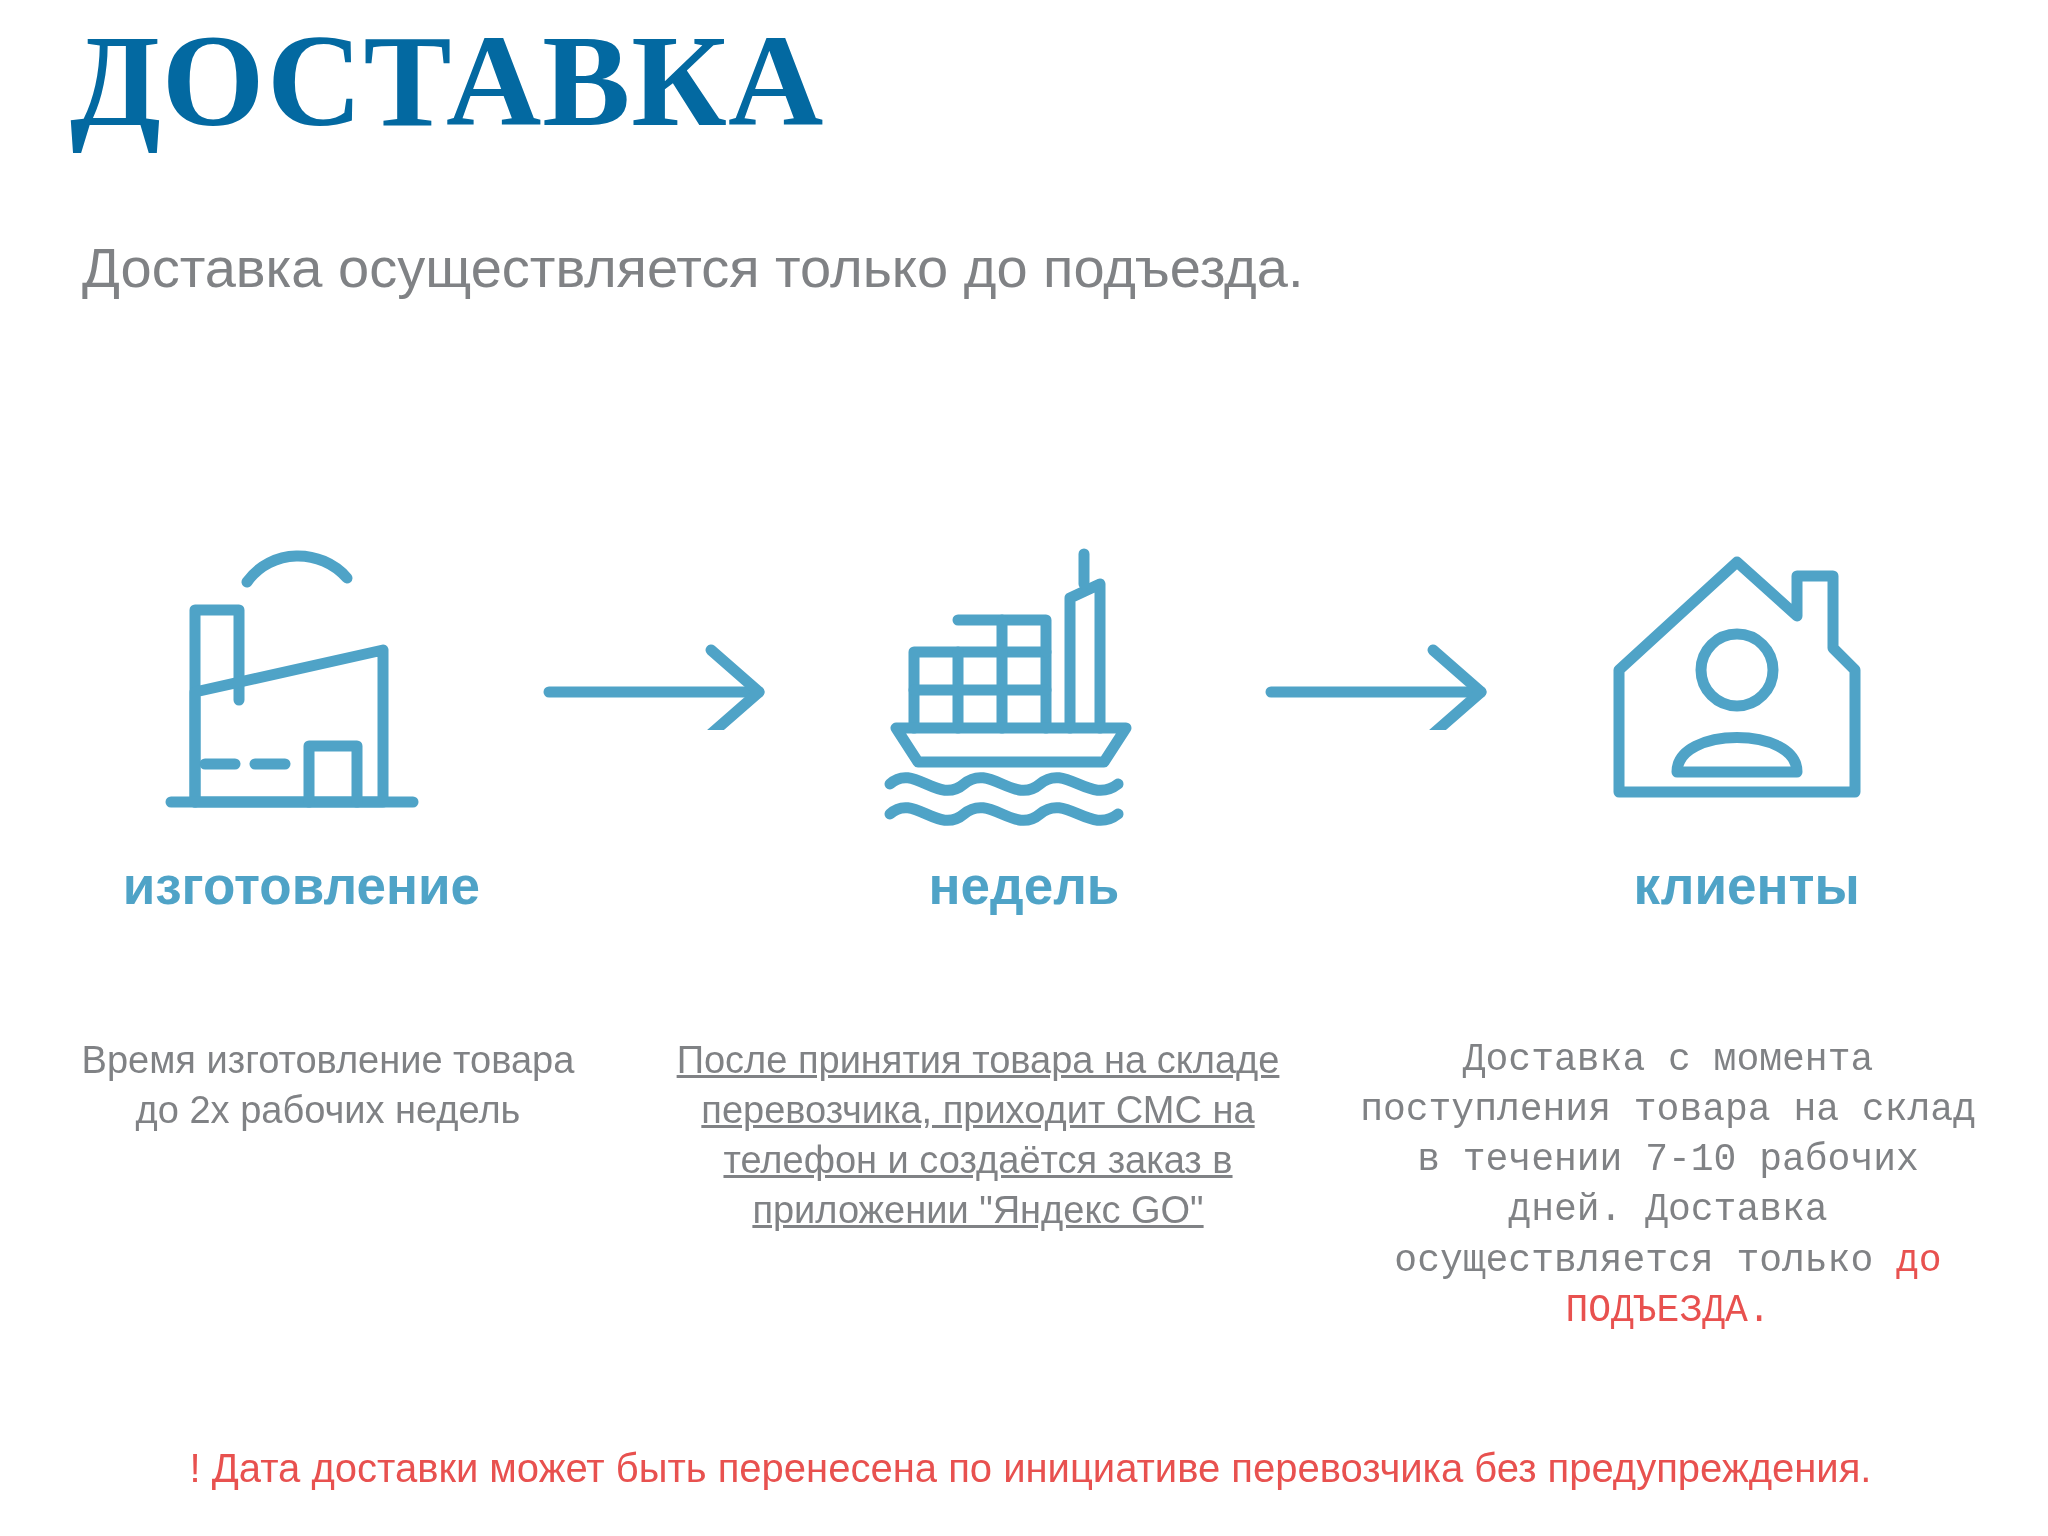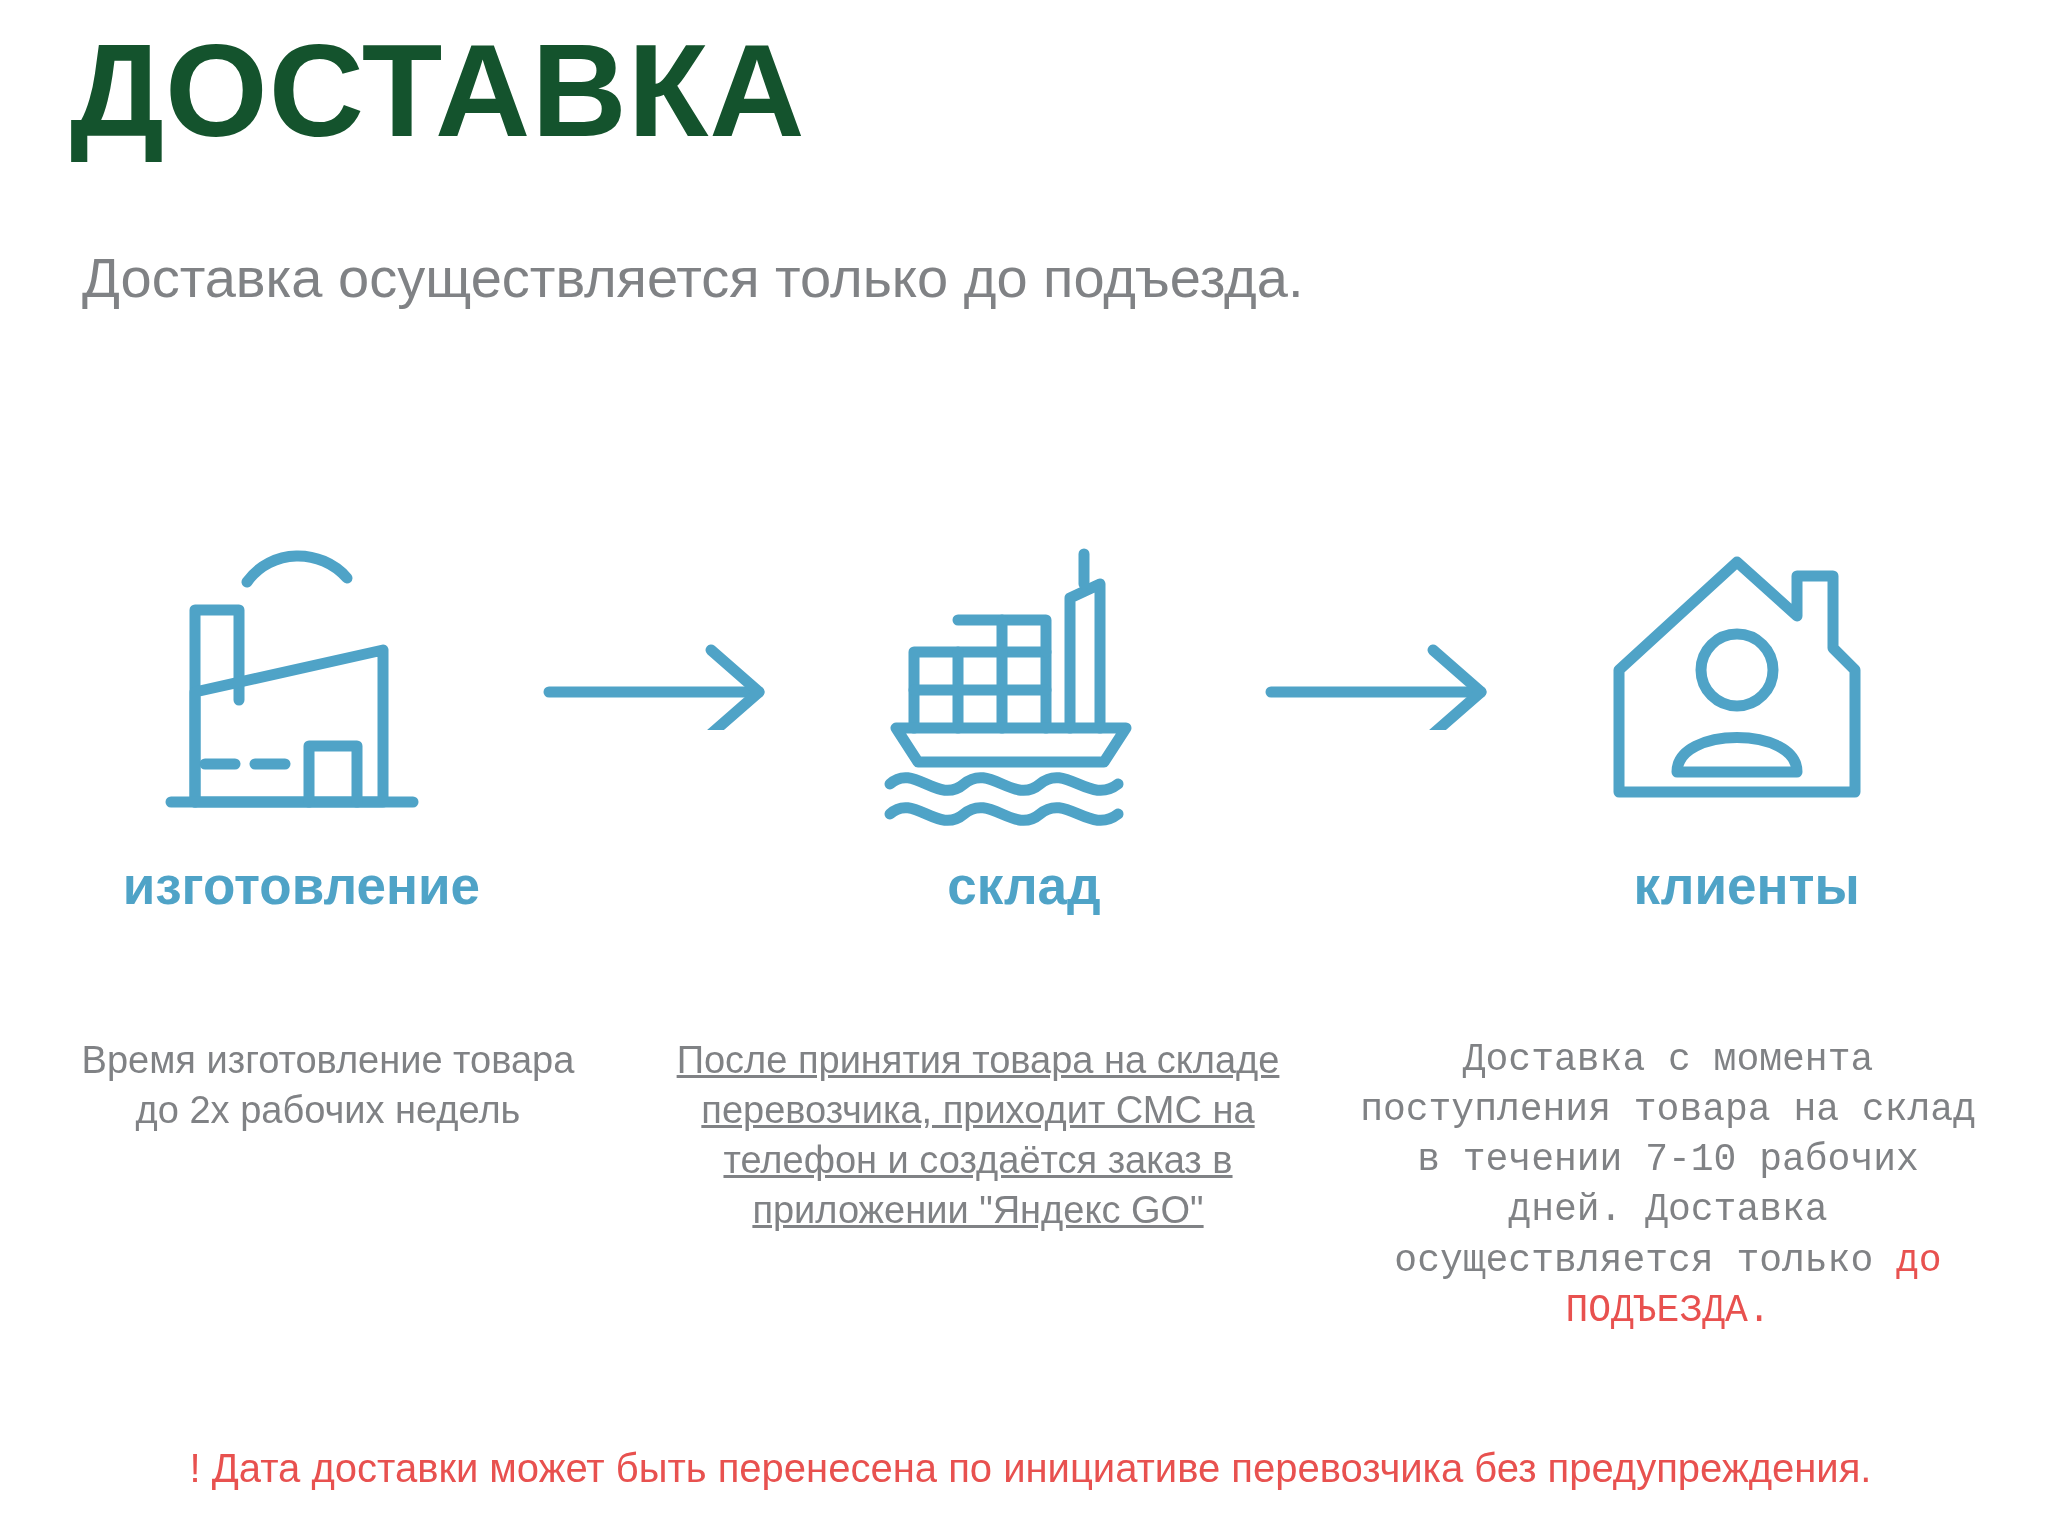--- a/index.html
+++ b/index.html
@@ -20,25 +20,26 @@
     position: relative;
     width: 2048px;
     height: 1536px;
     box-sizing: border-box;
     padding: 0 70px;
   }
 
   .title {
     font-size: 132px;
     font-weight: bold;
-    color: #14532d;
+    color: #0369a1;
     letter-spacing: 1px;
     margin: 0;
-    padding-top: 22px;
+    padding-top: 12px;
     line-height: 1.05;
+    font-family: Liberation Serif, serif;
   }
 
   .subtitle {
     font-size: 56px;
     color: #808285;
     line-height: 1.25;
     margin: 12px;
     padding-top: 70px;
     max-width: 1320px;
     font-weight: 400;
@@ -177,21 +178,21 @@
           <path d="M128 112 L128 188"></path>
           <path d="M84 80 L172 80 L172 112"></path>
           <path d="M128 80 L128 112"></path>
 
           <path d="M22 188 L252 188 L230 222 L44 222 Z"></path>
 
           <path d="M16 244 C40 222, 64 266, 90 244 C116 222, 140 266, 166 244 C192 222, 216 266, 244 244"></path>
           <path d="M16 274 C40 252, 64 296, 90 274 C116 252, 140 296, 166 274 C192 252, 216 296, 244 274"></path>
         </svg>
       </div>
-      <div class="step-label">склад</div>
+      <div class="step-label">недель</div>
     </div>
 
     <div class="arrow">
       <svg width="240" height="90" viewBox="0 0 240 90" fill="none" stroke="#4fa3c7" stroke-width="11" stroke-linecap="round" stroke-linejoin="round">
         <path d="M6 52 L216 52"></path>
         <path d="M168 10 L216 52 L168 94"></path>
       </svg>
     </div>
 
     <div class="step">

